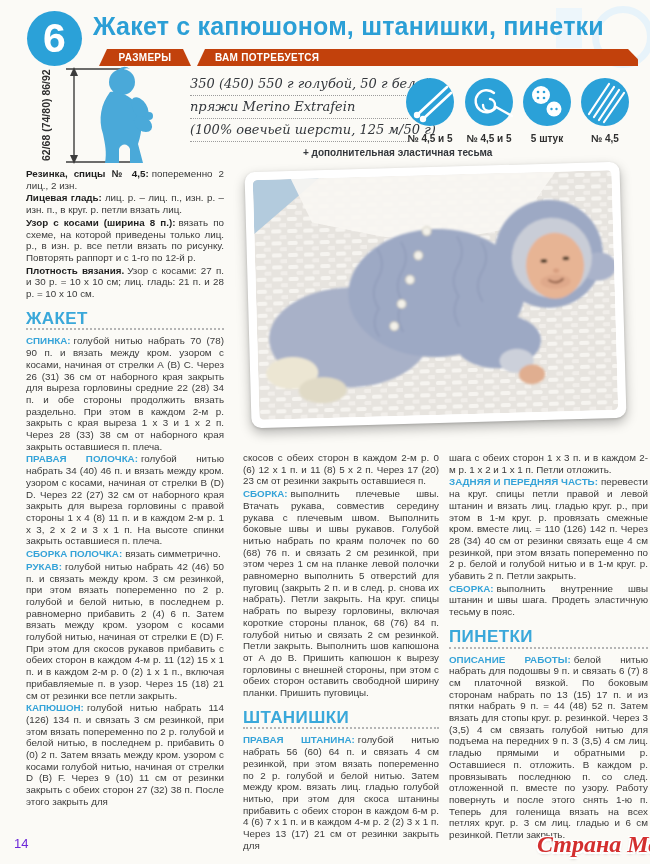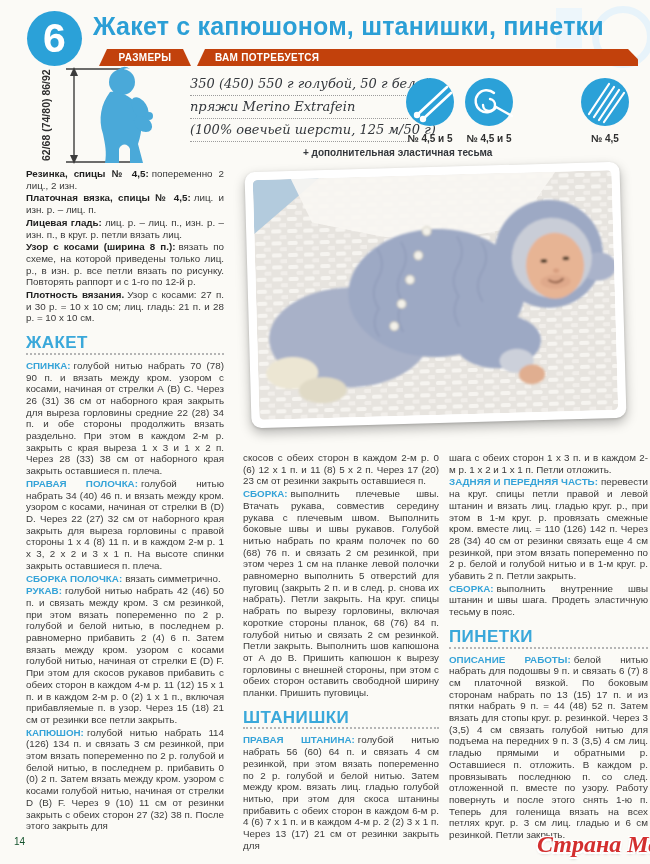--- a/index.html
+++ b/index.html
@@ -52,21 +52,21 @@
   #col2{left:243px;top:452px;width:196px;}
   #col3{left:449px;top:452px;width:199px;}
   .para{margin:0 0 1px 0;}
   .lead{font-weight:bold;margin-right:3px;}
   .lead.dark{color:#1f1f1f;}
   .lead.blue{color:#35a3d8;}
   h2.sec{font-size:17px;font-weight:bold;color:#3aa8da;letter-spacing:0.4px;
       margin:13px 0 5px 0;padding-bottom:4px;border-bottom:2px dotted #b5b5b5;}
 
   
-  .pagenum{position:absolute;left:14px;top:836px;font-size:10px;color:#14532d;}
+  .pagenum{position:absolute;left:14px;top:836px;font-size:13px;color:#6d28d9;}
   .watermark{position:absolute;left:537px;top:831px;font-family:"Liberation Serif",serif;
       font-style:italic;font-weight:bold;font-size:24px;color:#d32f2f;white-space:nowrap;
       text-shadow:-1.5px -1.5px 0 #fff,1.5px -1.5px 0 #fff,-1.5px 1.5px 0 #fff,1.5px 1.5px 0 #fff,
                   0 2px 3px rgba(0,0,0,.25);}
 </style>
 </head>
 <body>
 
 <div id="page">
 
@@ -125,20 +125,39 @@
     <div class="tool-circle">
       <svg viewBox="0 0 48 48" width="48" height="48">
         <g stroke="#fff" stroke-width="2.4" fill="none" stroke-linecap="round">
           <path d="M29 15 a11 11 0 1 0 2 14"></path>
           <path d="M25 21 a6 6 0 1 1 -7 6"></path>
           <path d="M31 29 L47 38"></path>
         </g>
       </svg>
     </div>
     <div class="tool-label">№ 4,5 и 5</div>
+  </div>
+  <div class="tool" id="tool-2">
+    <div class="tool-circle">
+      <svg viewBox="0 0 48 48" width="48" height="48">
+        <circle cx="18" cy="17" r="9" fill="#fff"></circle>
+        <g fill="#2ba1d8">
+          <circle cx="15" cy="14" r="1.3"></circle>
+            <circle cx="21" cy="14" r="1.3"></circle>
+          <circle cx="15" cy="20" r="1.3"></circle>
+            <circle cx="21" cy="20" r="1.3"></circle>
+        </g>
+        <circle cx="31" cy="31" r="7.5" fill="#fff"></circle>
+        <g fill="#2ba1d8">
+          <circle cx="28.5" cy="31" r="1.2"></circle>
+            <circle cx="33.5" cy="31" r="1.2"></circle>
+        </g>
+      </svg>
+    </div>
+    <div class="tool-label">5 штук</div>
   </div>
   <div class="tool" id="tool-3">
     <div class="tool-circle">
       <svg viewBox="0 0 48 48" width="48" height="48">
         <g stroke="#fff" stroke-width="2.2" stroke-linecap="round">
           <line x1="8" y1="36" x2="28" y2="6"></line>
           <line x1="13" y1="39" x2="33" y2="9"></line>
           <line x1="18" y1="42" x2="38" y2="12"></line>
           <line x1="23" y1="44" x2="43" y2="15"></line>
         </g>
@@ -193,21 +212,20 @@
               <circle cx="145" cy="128" r="4.5"></circle>
             <circle cx="137" cy="150" r="4.5"></circle>
           </g>
         </g>
       </svg>
     </div>
   </div>
 
   <div class="col" id="col1">
     <p class="para"><b class="lead dark">Резинка, спицы № 4,5:</b><span>попеременно 2 лиц., 2 изн.</span></p>
-    <p class="para"><b class="lead dark">Платочная вязка, спицы № 4,5:</b><span>лиц. и изн. р. – лиц. п.</span></p>
     <p class="para"><b class="lead dark">Лицевая гладь:</b><span>лиц. р. – лиц. п., изн. р. – изн. п., в круг. р. петли вязать лиц.</span></p>
     <p class="para"><b class="lead dark">Узор с косами (ширина 8 п.):</b><span>вязать по схеме, на которой приведены только лиц. р., в изн. р. все петли вязать по рисунку. Повторять раппорт и с 1-го по 12-й р.</span></p>
     <p class="para"><b class="lead dark">Плотность вязания.</b><span>Узор с косами: 27 п. и 30 р. = 10 х 10 см; лиц. гладь: 21 п. и 28 р. = 10 х 10 см.</span></p>
 
     <h2 class="sec">ЖАКЕТ</h2>
 
     <p class="para"><b class="lead blue">СПИНКА:</b><span>голубой нитью набрать 70 (78) 90 п. и вязать между кром. узором с косами, начиная от стрелки А (В) С. Через 26 (31) 36 см от наборного края закрыть для выреза горловины средние 22 (28) 34 п. и обе стороны продолжить вязать раздельно. При этом в каждом 2-м р. закрыть с края выреза 1 х 3 и 1 х 2 п. Через 28 (33) 38 см от наборного края закрыть оставшиеся п. плеча.</span></p>
     <p class="para"><b class="lead blue">ПРАВАЯ ПОЛОЧКА:</b><span>голубой нитью набрать 34 (40) 46 п. и вязать между кром. узором с косами, начиная от стрелки B (D) D. Через 22 (27) 32 см от наборного края закрыть для выреза горловины с правой стороны 1 х 4 (8) 11 п. и в каждом 2-м р. 1 х 3, 2 х 2 и 3 х 1 п. На высоте спинки закрыть оставшиеся п. плеча.</span></p>
     <p class="para"><b class="lead blue">СБОРКА ПОЛОЧКА:</b><span>вязать симметрично.</span></p>
     <p class="para"><b class="lead blue">РУКАВ:</b><span>голубой нитью набрать 42 (46) 50 п. и связать между кром. 3 см резинкой, при этом вязать попеременно по 2 р. голубой и белой нитью, в последнем р. равномерно прибавить 2 (4) 6 п. Затем вязать между кром. узором с косами голубой нитью, начиная от стрелки E (D) F. При этом для скосов рукавов прибавить с обеих сторон в каждом 4-м р. 11 (12) 15 х 1 п. и в каждом 2-м р. 0 (2) 1 х 1 п., включая прибавляемые п. в узор. Через 15 (18) 21 см от резинки все петли закрыть.</span></p>

